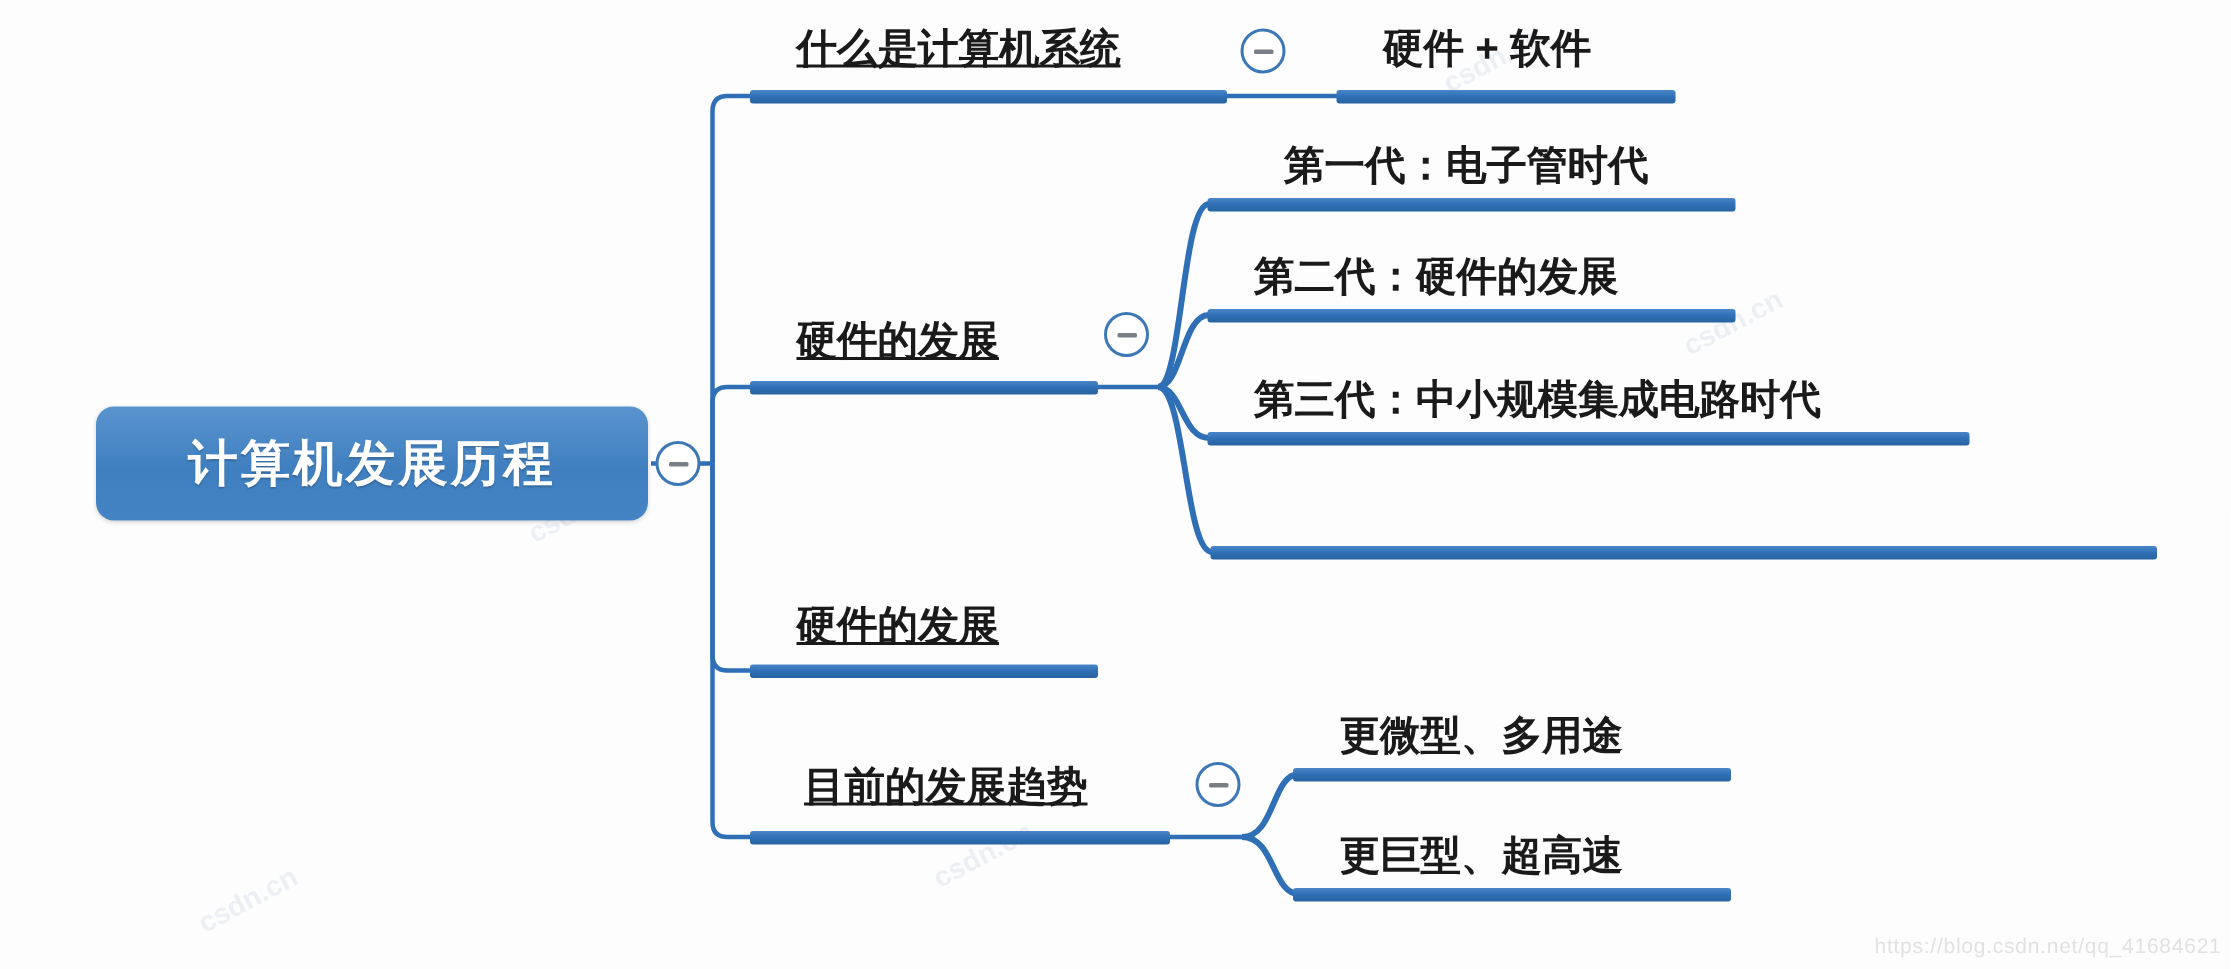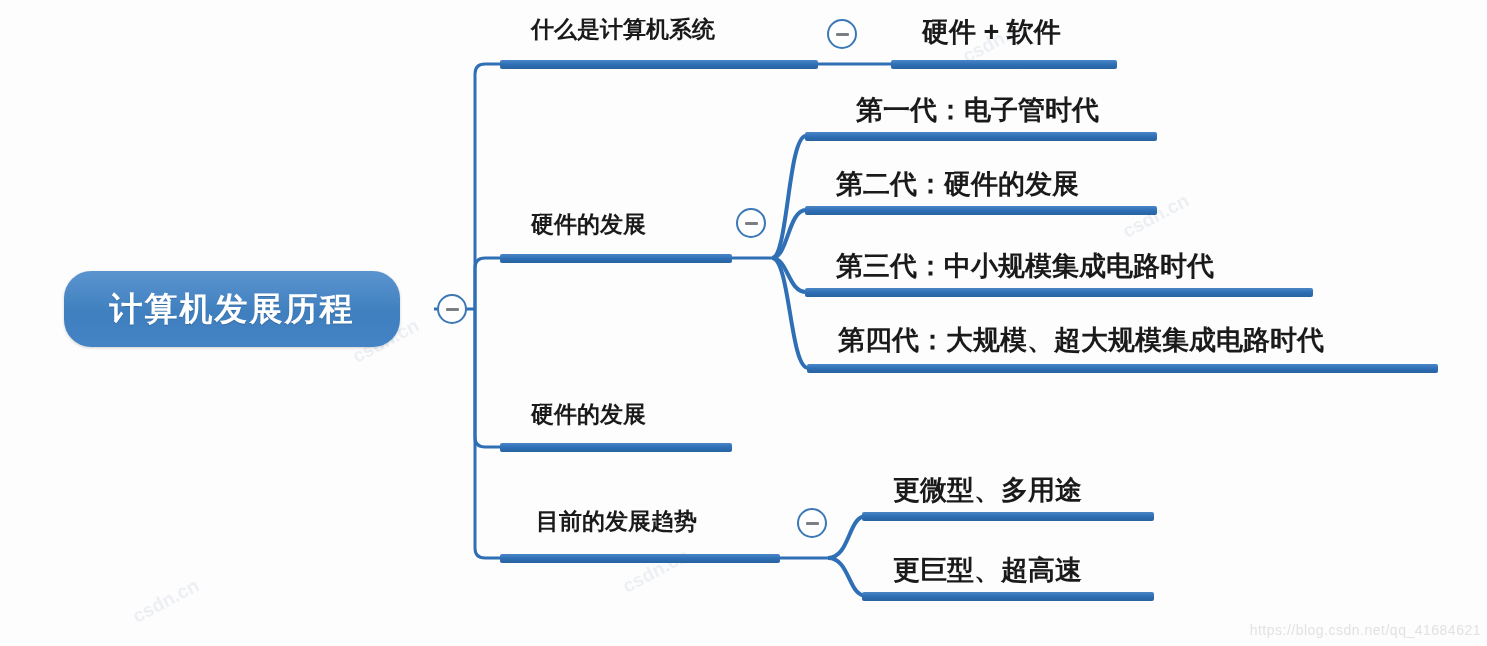--- a/index.html
+++ b/index.html
@@ -24,23 +24,23 @@
     width: 1487px;
     height: 646px;
     pointer-events: none;
   }
 
   
   .root-node {
     position: absolute;
     left: 64px;
     top: 271px;
-    width: 336px;
+    width: 368px;
     height: 76px;
-    border-radius: 27px;
+    border-radius: 12px;
     background: linear-gradient(180deg, #5a94cf 0%, #3f7fbf 55%, #4584c4 100%);
     box-shadow: 0 1px 3px rgba(0,0,0,0.18);
     display: flex;
     align-items: center;
     justify-content: center;
   }
   .root-label {
     color: #ffffff;
     font-size: 33px;
     font-weight: bold;
@@ -48,21 +48,21 @@
     text-shadow: 0 1px 1px rgba(0,0,0,0.18);
     white-space: nowrap;
   }
 
   
   .topic {
     position: absolute;
     white-space: nowrap;
     color: #1a1a1a;
   }
-  .topic.lvl1 { font-size: 23px; font-weight: bold; }
+  .topic.lvl1 { font-size: 27px; font-weight: bold; text-decoration: underline; }
   .topic.lvl2 { font-size: 27px; font-weight: bold; }
 
   
   .bar {
     position: absolute;
     height: 9px;
     border-radius: 2px;
     background: linear-gradient(180deg, #4a86c8 0%, #2f6fb5 50%, #27639f 100%);
   }
 
@@ -165,21 +165,20 @@
 
   <div class="topic lvl2" style="left:836px; top:92px;margin-left:20px;">第一代：电子管时代</div>
   <div class="bar" style="left:805px; top:132px; width:352px;"></div>
 
   <div class="topic lvl2" style="left:836px; top:166px;">第二代：硬件的发展</div>
   <div class="bar" style="left:805px; top:206px; width:352px;"></div>
 
   <div class="topic lvl2" style="left:836px; top:248px;">第三代：中小规模集成电路时代</div>
   <div class="bar" style="left:805px; top:288px; width:508px;"></div>
 
-  <div class="topic lvl2" style="left:838px; top:322px;">第四代：大规模、超大规模集成电路时代</div>
   <div class="bar" style="left:807px; top:364px; width:631px;"></div>
 
   <div class="topic lvl1" style="left:531px; top:399px;">硬件的发展</div>
   <div class="bar" style="left:500px; top:443px; width:232px;"></div>
 
   <div class="topic lvl1" style="left:536px; top:506px;">目前的发展趋势</div>
   <div class="bar" style="left:500px; top:554px; width:280px;"></div>
   <div class="toggle" style="left:797px; top:508px;">
     <span class="minus"></span>
   </div>

